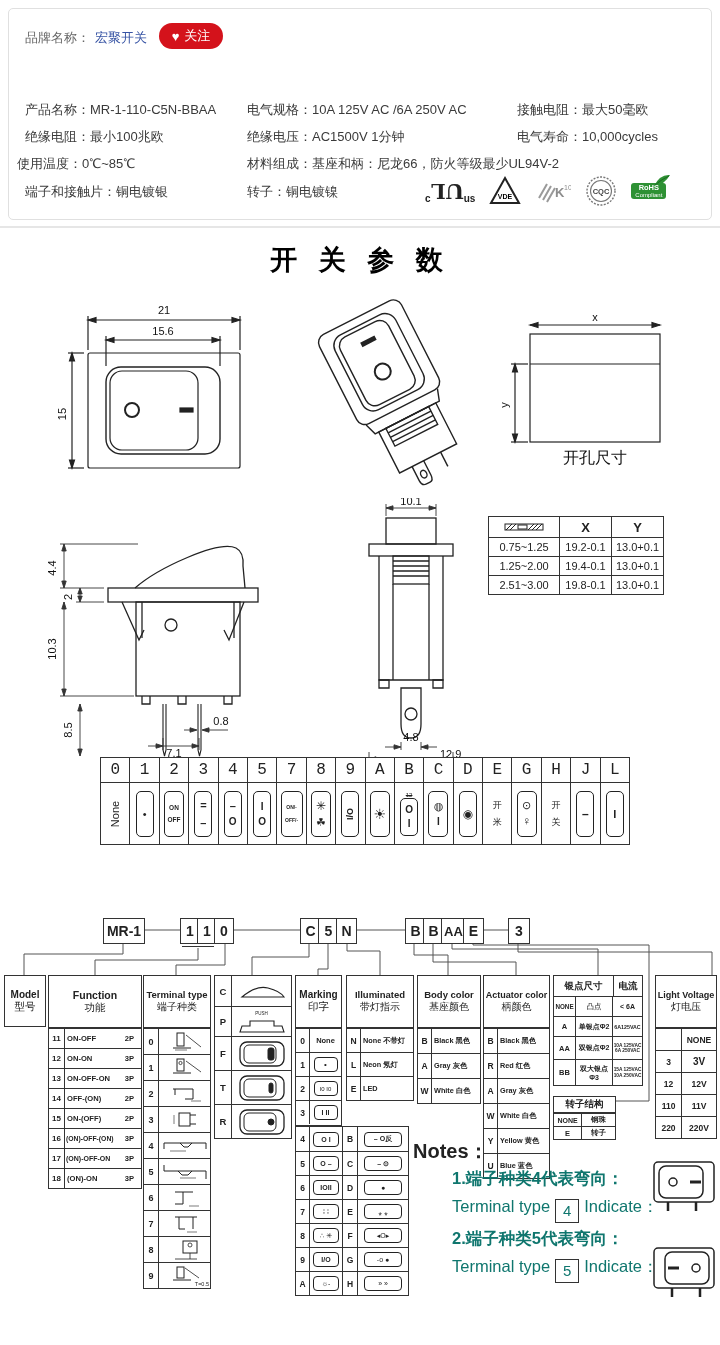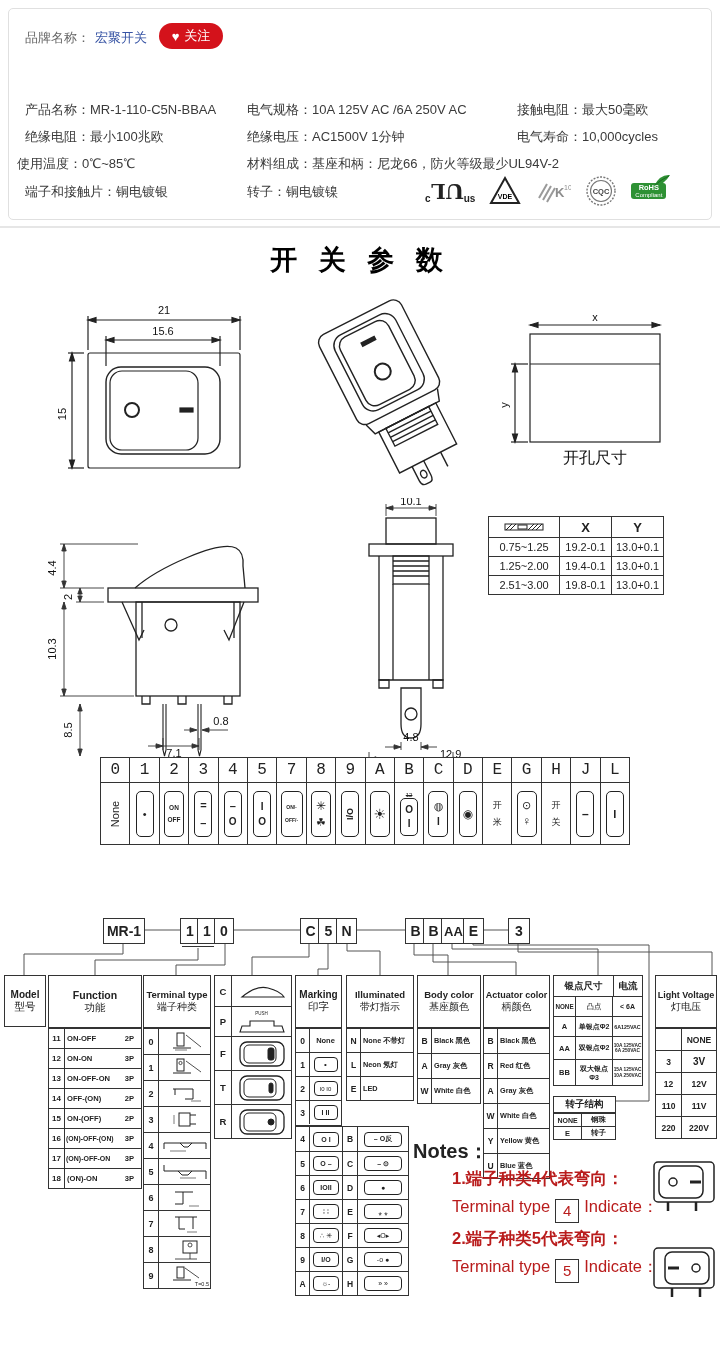--- a/index.html
+++ b/index.html
@@ -24,21 +24,21 @@
   .hdr2 .en{font-weight:bold;}
   .row{display:flex;border-top:1px solid #333;box-sizing:border-box;align-items:stretch;}
   .row:first-child{border-top:none;}
   .cell{display:flex;align-items:center;justify-content:center;box-sizing:border-box;overflow:hidden;}
   .cl{border-left:1px solid #333;}
   .chip{border:1.3px solid #222;border-radius:5px;display:flex;flex-direction:column;
         align-items:center;justify-content:center;background:#fff;box-sizing:border-box;}
   .mono{font-family:"Liberation Mono",monospace;}
   .dimtxt{font-size:11px;fill:#111;font-family:"Liberation Sans",sans-serif;}
   svg{display:block;}
-  .note-line{font-size:16.5px;color:#b91c1c;}
+  .note-line{font-size:16.5px;color:#0f766e;}
   .note-code{display:inline-flex;align-items:center;justify-content:center;width:22px;height:22px;
       border:1.2px solid #333;font-size:15px;margin:0 5px;vertical-align:-4px;}
 </style>
 </head>
 <body>
 
 <div id="page">
 
   <div class="abs card">
     <span class="abs brand-label" style="left:16px;top:20px">品牌名称：</span>

